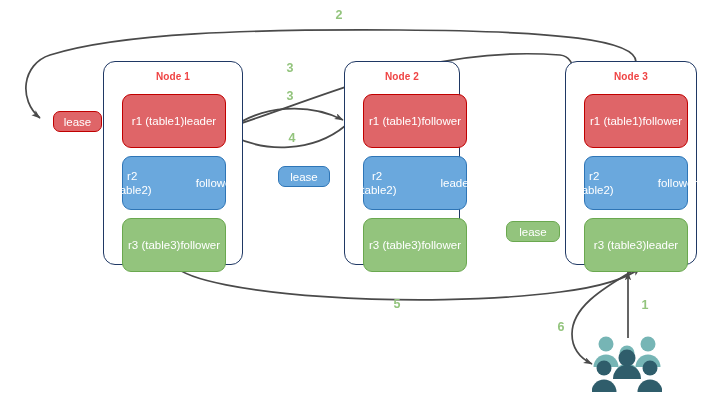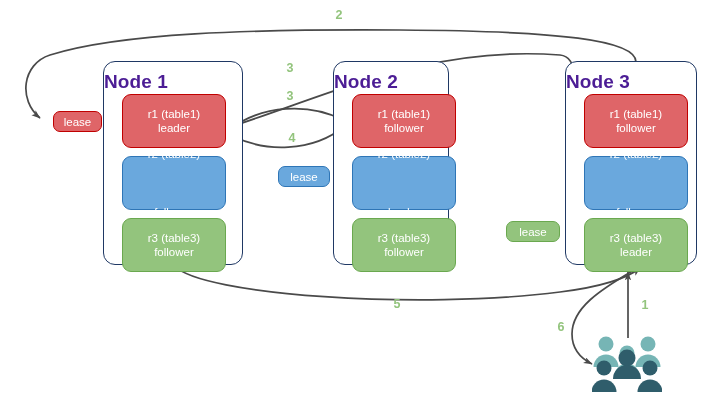--- a/index.html
+++ b/index.html
@@ -32,37 +32,37 @@
     box-sizing: border-box;
     border: 1.6px solid #1f3864;
     border-radius: 12px;
     background: #ffffff;
   }
   .node-title {
     position: absolute;
     left: 0;
     right: 0;
     top: 9px;
-    text-align: left;
-    font-size: 19px;
+    text-align: center;
+    font-size: 10px;
     font-weight: bold;
-    color: #4c1d95;
+    color: #ef4444;
     letter-spacing: .1px;
   }
 
   
   .replica {
     position: absolute;
     box-sizing: border-box;
     left: 18px;
     width: 104px;
     height: 54px;
     border-radius: 9px;
     display: flex;
-    flex-direction: column;
+    flex-direction: row;
     align-items: center;
     justify-content: center;
     color: #ffffff;
     font-size: 11.5px;
     line-height: 14px;
     text-align: center;
     border-width: 1.4px;
     border-style: solid;
   }
   .replica .l1, .replica .l2 { display: block; }
@@ -165,21 +165,21 @@
     <div class="replica c-blue r-slot2">
       <span class="l1">r2 (table2)</span>
       <span class="l2">follower</span>
     </div>
     <div class="replica c-green r-slot3">
       <span class="l1">r3 (table3)</span>
       <span class="l2">follower</span>
     </div>
   </div>
 
-  <div class="node-box" style="left:333px; top:61px; width:116px; height:204px;">
+  <div class="node-box" style="left:344px; top:61px; width:116px; height:204px;">
     <div class="node-title">Node 2</div>
 
     <div class="replica c-red r-slot1">
       <span class="l1">r1 (table1)</span>
       <span class="l2">follower</span>
     </div>
     <div class="replica c-blue r-slot2">
       <span class="l1">r2 (table2)</span>
       <span class="l2">leader</span>
     </div>

